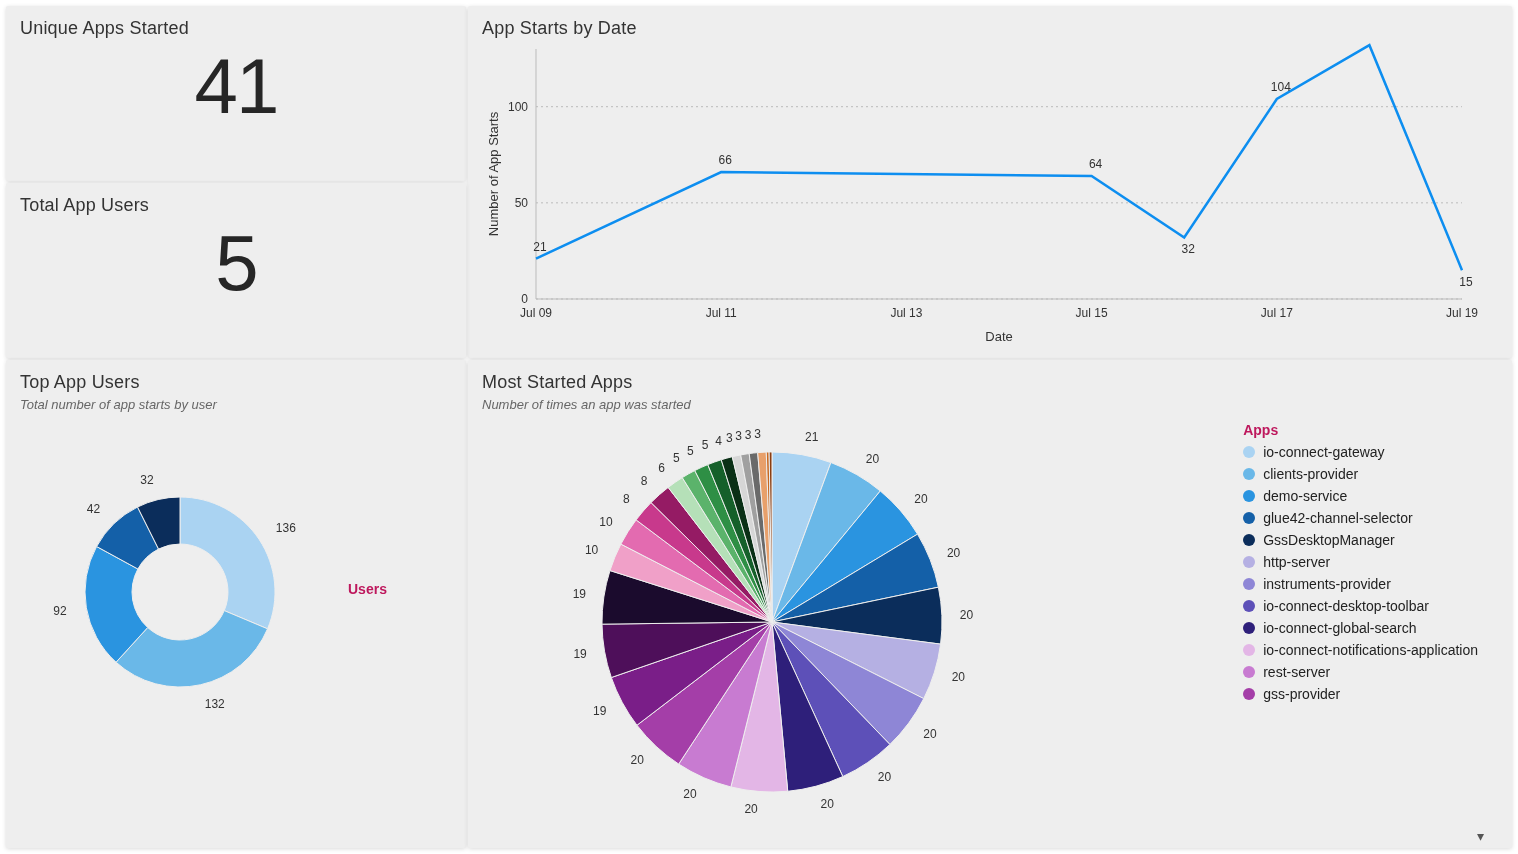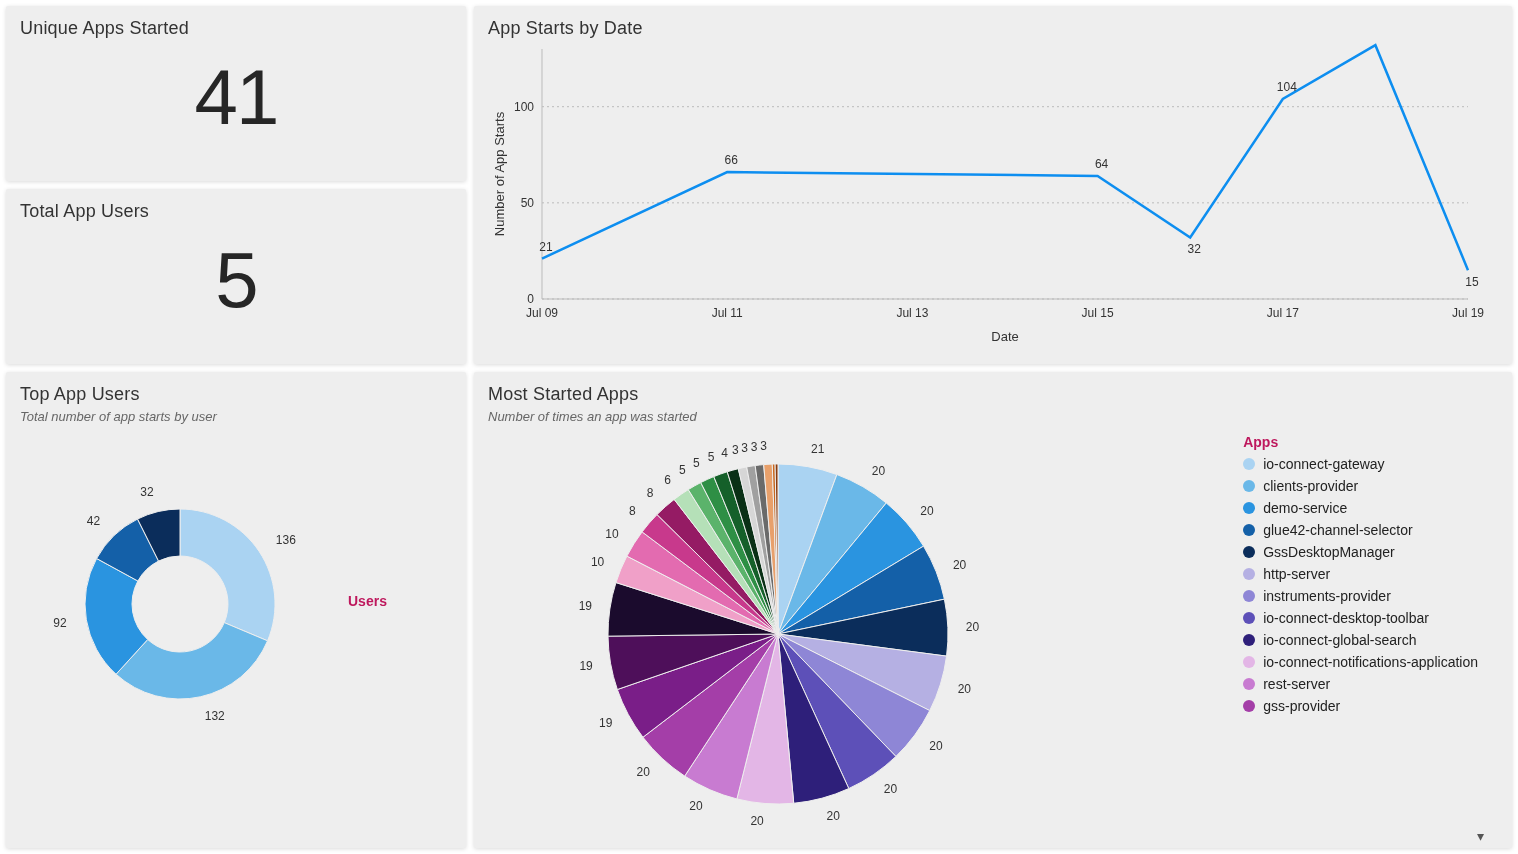--- a/index.html
+++ b/index.html
@@ -1,23 +1,23 @@
 <!DOCTYPE html>
 <html><head>
 <meta charset="utf-8">
 <style>
   html,body{margin:0;padding:0;font-family:"Segoe UI",Arial,sans-serif;background:#fff}
-  .grid{display:grid;grid-template-columns:460px 1fr;grid-template-rows:175px 175px 1fr;gap:8px;padding:6px;box-sizing:border-box;width:1518px;height:854px}
+  .grid{display:grid;grid-template-columns:460px 1fr;grid-template-rows:175px 175px 1fr;gap:2px;padding:6px;box-sizing:border-box;width:1518px;height:854px}
   .tile{background:#eeeeee;border-radius:2px;box-shadow:0 1px 4px rgba(0,0,0,.15);padding:12px 14px;box-sizing:border-box;overflow:hidden;position:relative}
   #linechart-tile{grid-row:1/3;grid-column:2}
   #donut-tile{grid-row:3;grid-column:1}
   #pie-tile{grid-row:3;grid-column:2}
   .title{font-size:18px;font-weight:500;color:#333;letter-spacing:.2px}
   .subtitle{font-size:13px;font-style:italic;color:#666;margin-top:4px}
-  .bignum{font-size:78px;font-weight:400;color:#262626;text-align:center;margin-top:13px;font-family:"Segoe UI",Arial,sans-serif;font-stretch:condensed;letter-spacing:-2px}
+  .bignum{font-size:78px;font-weight:400;color:#262626;text-align:center;margin-top:2px;font-family:"Segoe UI",Arial,sans-serif;font-stretch:condensed;letter-spacing:-2px}
   
   .axis-label{font-size:13px;fill:#333}
   .tick{font-size:12px;fill:#333}
   .dlabel{font-size:12px;fill:#333}
   .grid-line{stroke:#bbb;stroke-width:1}
   .line-path{fill:none;stroke:#0d8ef0;stroke-width:2.5}
   
   .legend-title{font-weight:700;font-size:14px;margin-bottom:6px;color:#be185d}
   .legend-row{display:flex;align-items:center;margin:6px 0;font-size:14px;color:#222}
   .sw{width:12px;height:12px;border-radius:50%;margin-right:8px;display:inline-block}

